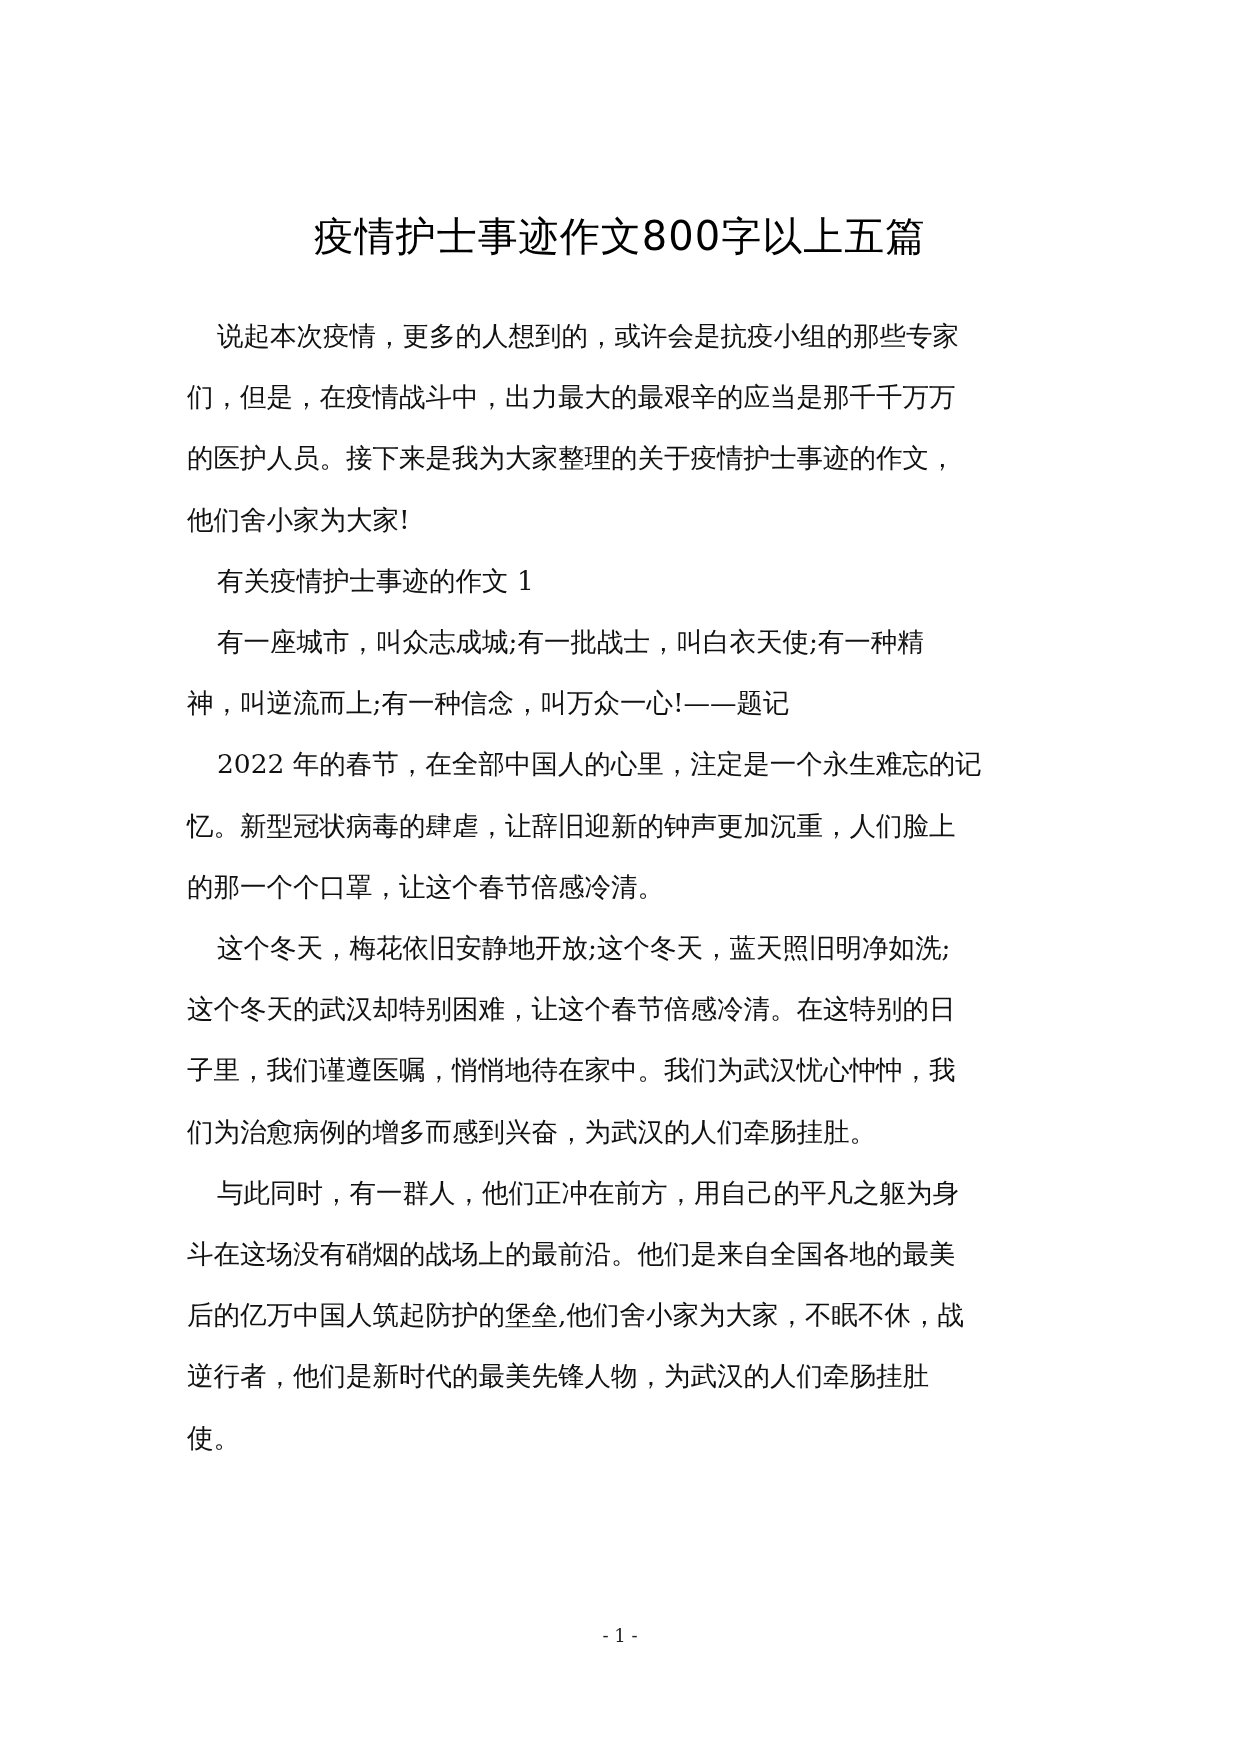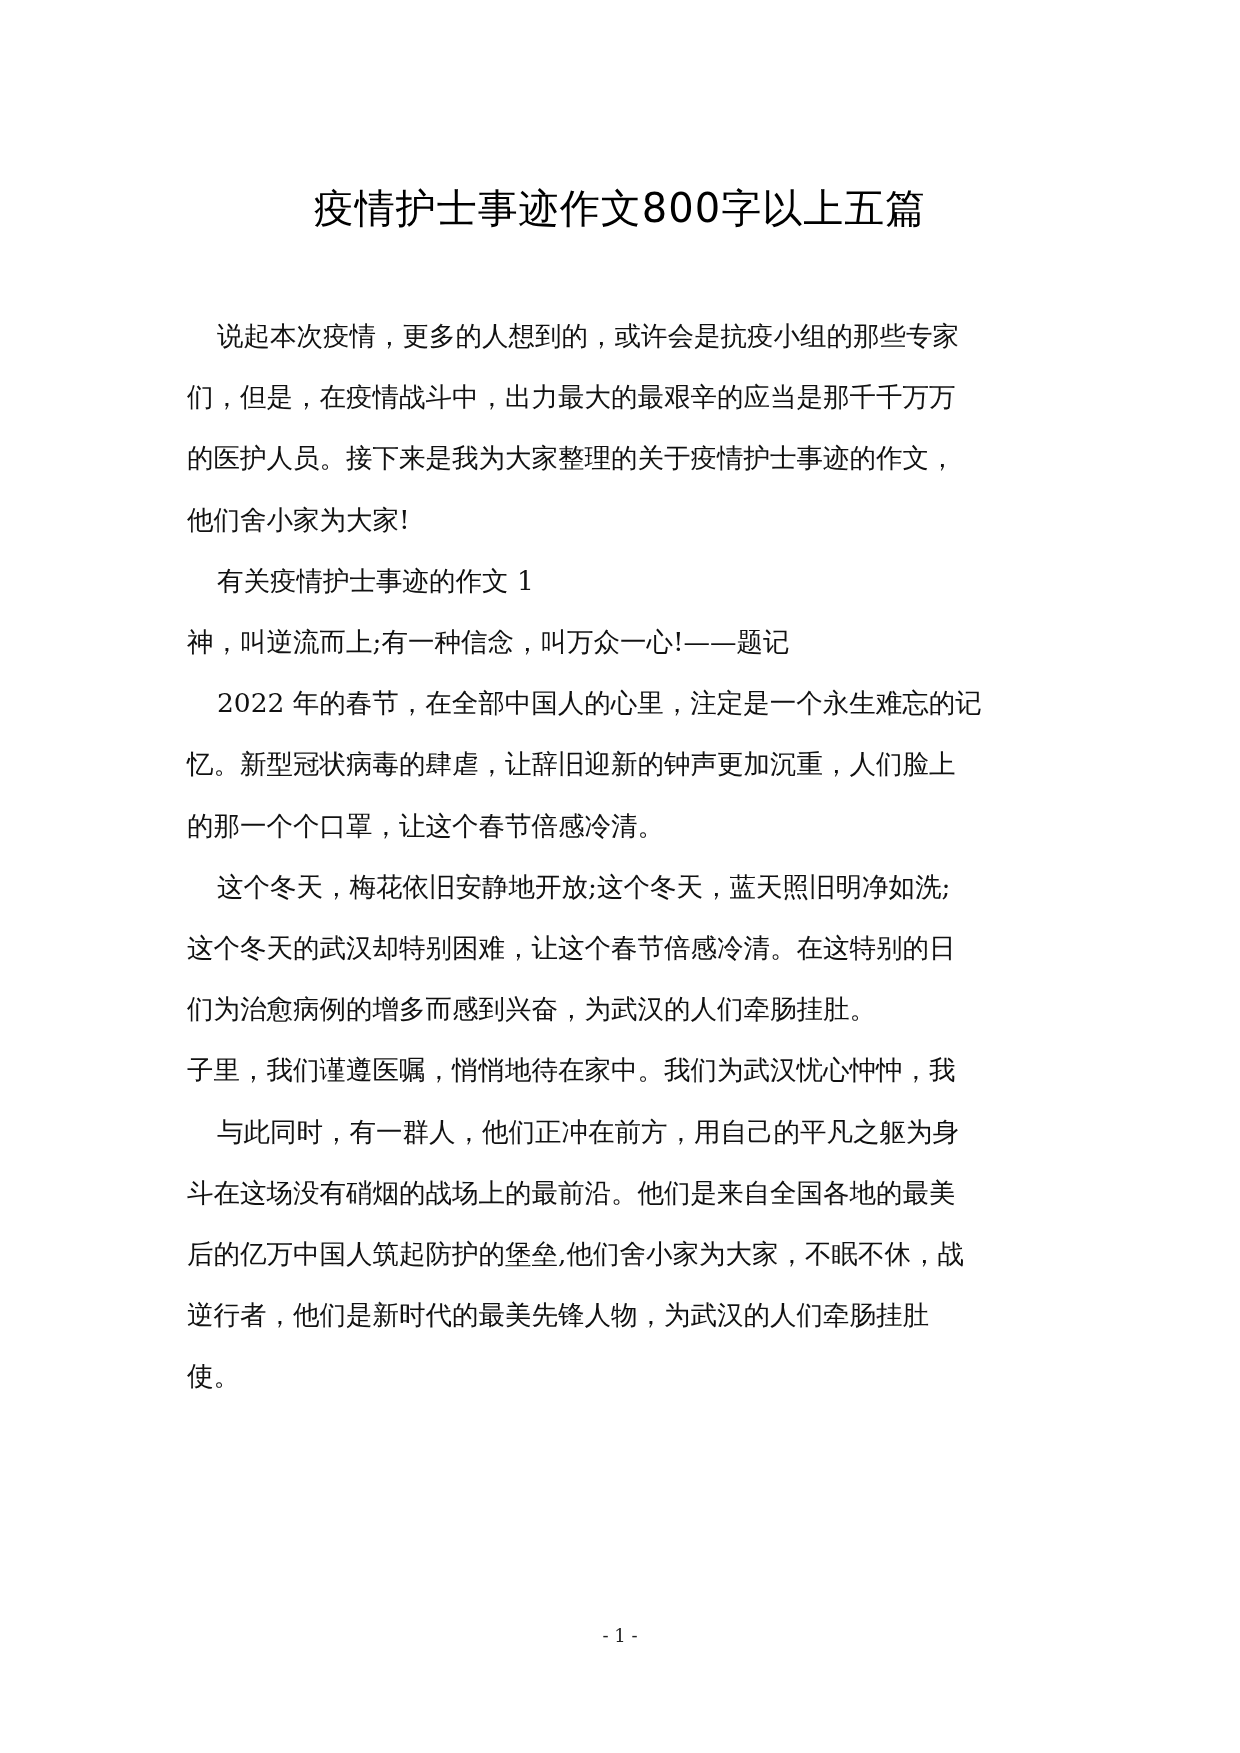--- a/index.html
+++ b/index.html
@@ -3,21 +3,21 @@
 <meta charset="utf-8">
 <style>
   html, body { margin: 0; padding: 0; background: #ffffff; }
   body {
     width: 1240px; height: 1753px; position: relative; overflow: hidden;
     color: #111111;
     font-family: "DejaVu Serif", "Liberation Serif", serif;
   }
   .page { position: absolute; left: 0; top: 0; width: 1240px; height: 1753px; background: #fff; }
   .title {
-    position: absolute; left: 0; top: 180px; width: 1240px; text-align: center;
+    position: absolute; left: 0; top: 208px; width: 1240px; text-align: center;
     font-family: "DejaVu Sans", "Liberation Sans", sans-serif;
     font-size: 40px; line-height: 56px; color: #000; letter-spacing: 1px;
   }
   .body-text {
     position: absolute; left: 187px; top: 305px; width: 870px;
     font-size: 26.5px; line-height: 61.2px; color: #111;
   }
   .line { display: block; white-space: nowrap; }
   .indent { padding-left: 30px; }
   .pagenum {
@@ -30,28 +30,29 @@
 
 <div class="page">
   <div class="title">疫情护士事迹作文800字以上五篇</div>
 
   <div class="body-text">
     <span class="line indent">说起本次疫情，更多的人想到的，或许会是抗疫小组的那些专家</span>
     <span class="line">们，但是，在疫情战斗中，出力最大的最艰辛的应当是那千千万万</span>
     <span class="line">的医护人员。接下来是我为大家整理的关于疫情护士事迹的作文，</span>
     <span class="line">他们舍小家为大家!</span>
     <span class="line indent">有关疫情护士事迹的作文 1</span>
+    <span class="line indent">有一座城市，叫众志成城;有一批战士，叫白衣天使;有一种精</span>
     <span class="line">神，叫逆流而上;有一种信念，叫万众一心!——题记</span>
     <span class="line indent">2022 年的春节，在全部中国人的心里，注定是一个永生难忘的记</span>
     <span class="line">忆。新型冠状病毒的肆虐，让辞旧迎新的钟声更加沉重，人们脸上</span>
     <span class="line">的那一个个口罩，让这个春节倍感冷清。</span>
     <span class="line indent">这个冬天，梅花依旧安静地开放;这个冬天，蓝天照旧明净如洗;</span>
     <span class="line">这个冬天的武汉却特别困难，让这个春节倍感冷清。在这特别的日</span>
+    <span class="line">子里，我们谨遵医嘱，悄悄地待在家中。我们为武汉忧心忡忡，我</span>
     <span class="line">们为治愈病例的增多而感到兴奋，为武汉的人们牵肠挂肚。</span>
-    <span class="line">子里，我们谨遵医嘱，悄悄地待在家中。我们为武汉忧心忡忡，我</span>
     <span class="line indent">与此同时，有一群人，他们正冲在前方，用自己的平凡之躯为身</span>
     <span class="line">斗在这场没有硝烟的战场上的最前沿。他们是来自全国各地的最美</span>
     <span class="line">后的亿万中国人筑起防护的堡垒,他们舍小家为大家，不眠不休，战</span>
     <span class="line">逆行者，他们是新时代的最美先锋人物，为武汉的人们牵肠挂肚</span>
     <span class="line">使。</span>
   </div>
 
   <div class="pagenum">- 1 -</div>
 </div>
 

